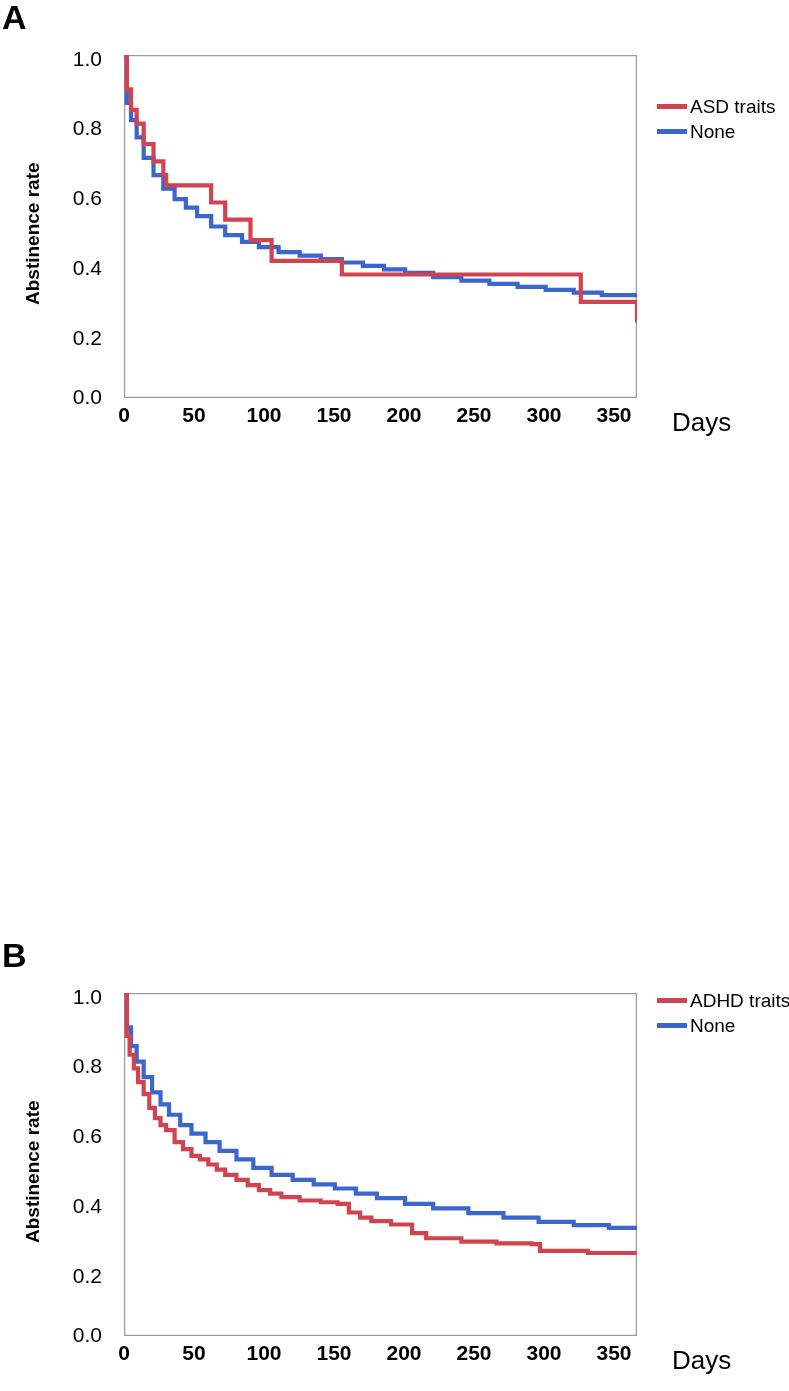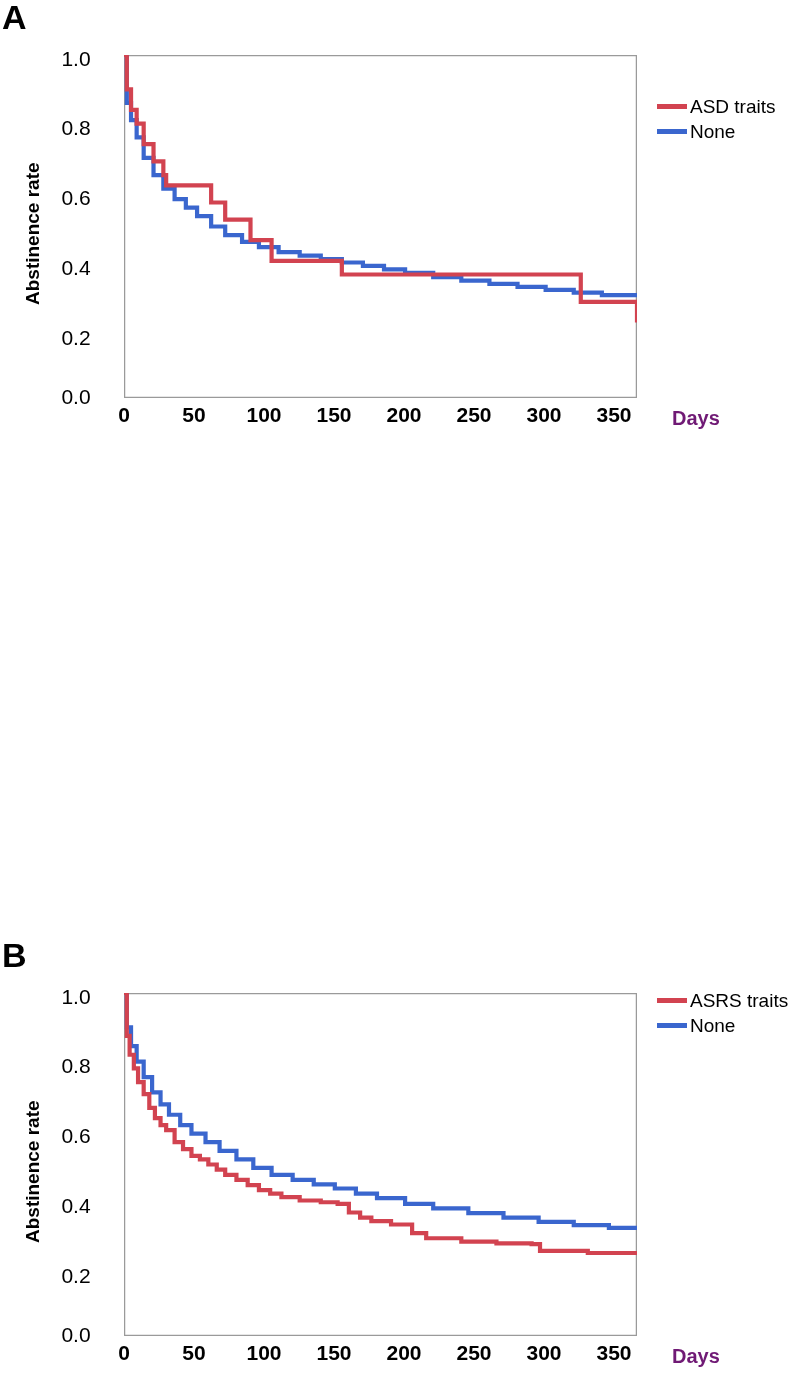--- a/index.html
+++ b/index.html
@@ -4,22 +4,22 @@
 <style>
   html,body{margin:0;padding:0;background:#fff;}
   body{width:789px;height:1391px;font-family:"Liberation Sans",sans-serif;overflow:hidden;}
   .figure{position:relative;width:789px;height:1391px;}
   .panel{position:relative;width:789px;}
   .panel-letter{position:absolute;font-weight:bold;font-size:34px;color:#000;line-height:1;}
   .panel-title{position:absolute;font-weight:bold;font-size:27px;color:#000;line-height:1;white-space:nowrap;}
   .plotwrap{position:absolute;}
   .ylabel{position:absolute;font-weight:bold;font-size:19px;color:#000;
           transform:rotate(-90deg);transform-origin:left top;white-space:nowrap;}
-  .xlabel{position:absolute;font-weight:bold;font-size:20px;color:#701a75;white-space:nowrap;}
-  .ytick{position:absolute;font-size:21px;color:#000;text-align:center;width:52px;line-height:1;}
+  .xlabel{position:absolute;font-weight:normal;font-size:26px;color:#000000;white-space:nowrap;}
+  .ytick{position:absolute;font-size:21px;color:#000;text-align:right;width:52px;line-height:1;}
   .xtick{position:absolute;font-size:21px;color:#000;font-weight:bold;text-align:center;width:60px;line-height:1;}
   .legend{position:absolute;}
   .legend-row{display:flex;align-items:center;height:25px;}
   .legend-swatch{width:30px;height:5px;margin-right:3px;display:block;}
   .legend-text{font-size:19px;color:#000;white-space:nowrap;}
   svg{display:block;}
 </style>
 </head>
 <body>
 
@@ -151,21 +151,21 @@
           <line x1="491.917808219178" y1="343" x2="491.917808219178" y2="352" stroke="#9a9a9a" stroke-width="1.5"></line>
           <line x1="513" y1="343" x2="513" y2="349" stroke="#9a9a9a" stroke-width="1.5"></line>
           <path d="M 0.00 0.00 L 2.81 0.00 L 2.81 34.30 L 7.03 34.30 L 7.03 53.17 L 12.65 53.17 L 12.65 68.60 L 19.68 68.60 L 19.68 84.04 L 28.11 84.04 L 28.11 99.47 L 36.54 99.47 L 36.54 111.47 L 44.98 111.47 L 44.98 121.76 L 56.22 121.76 L 56.22 132.06 L 67.46 132.06 L 67.46 140.63 L 81.52 140.63 L 81.52 149.21 L 95.57 149.21 L 95.57 157.78 L 112.44 157.78 L 112.44 166.35 L 129.30 166.35 L 129.30 174.93 L 147.58 174.93 L 147.58 181.79 L 168.66 181.79 L 168.66 186.94 L 189.74 186.94 L 189.74 191.39 L 210.82 191.39 L 210.82 195.51 L 231.90 195.51 L 231.90 200.66 L 252.99 200.66 L 252.99 205.11 L 281.10 205.11 L 281.10 210.94 L 309.21 210.94 L 309.21 215.40 L 344.34 215.40 L 344.34 220.21 L 379.48 220.21 L 379.48 224.67 L 414.62 224.67 L 414.62 228.78 L 449.75 228.78 L 449.75 232.21 L 484.89 232.21 L 484.89 234.95 L 513.00 234.95 L 513.00 236.67" fill="none" stroke="#3A66CE" stroke-width="4.2" stroke-linejoin="miter" stroke-linecap="butt"></path>
           <path d="M 0.00 0.00 L 2.81 0.00 L 2.81 42.88 L 5.62 42.88 L 5.62 61.74 L 9.84 61.74 L 9.84 75.46 L 14.05 75.46 L 14.05 89.18 L 19.68 89.18 L 19.68 101.19 L 25.30 101.19 L 25.30 114.91 L 30.92 114.91 L 30.92 125.19 L 36.54 125.19 L 36.54 132.06 L 42.16 132.06 L 42.16 137.20 L 50.60 137.20 L 50.60 149.21 L 59.03 149.21 L 59.03 156.06 L 67.46 156.06 L 67.46 162.92 L 75.90 162.92 L 75.90 166.35 L 84.33 166.35 L 84.33 171.50 L 92.76 171.50 L 92.76 176.65 L 101.19 176.65 L 101.19 181.79 L 112.44 181.79 L 112.44 186.94 L 123.68 186.94 L 123.68 192.08 L 134.93 192.08 L 134.93 197.22 L 146.17 197.22 L 146.17 200.66 L 157.41 200.66 L 157.41 204.08 L 175.68 204.08 L 175.68 207.51 L 196.77 207.51 L 196.77 209.23 L 213.63 209.23 L 213.63 210.94 L 224.88 210.94 L 224.88 219.52 L 236.12 219.52 L 236.12 224.67 L 247.36 224.67 L 247.36 228.09 L 267.04 228.09 L 267.04 231.52 L 288.12 231.52 L 288.12 240.10 L 302.18 240.10 L 302.18 245.25 L 337.32 245.25 L 337.32 248.68 L 372.45 248.68 L 372.45 250.39 L 407.59 250.39 L 407.59 251.08 L 416.02 251.08 L 416.02 257.94 L 463.81 257.94 L 463.81 259.99 L 513.00 259.99 L 513.00 260.68" fill="none" stroke="#D24350" stroke-width="4.2" stroke-linejoin="miter" stroke-linecap="butt"></path>
         </svg>
     </div>
 
     <div class="legend" style="left:657px;top:522px;">
       <div class="legend-row">
         <span class="legend-swatch" style="background:#D24350;"></span>
-        <span class="legend-text">ASRS traits</span>
+        <span class="legend-text">ADHD traits</span>
       </div>
       <div class="legend-row">
         <span class="legend-swatch" style="background:#3A66CE;"></span>
         <span class="legend-text">None</span>
       </div>
     </div>
   </div>
 
   <div class="panel" style="height:459px;">
     

